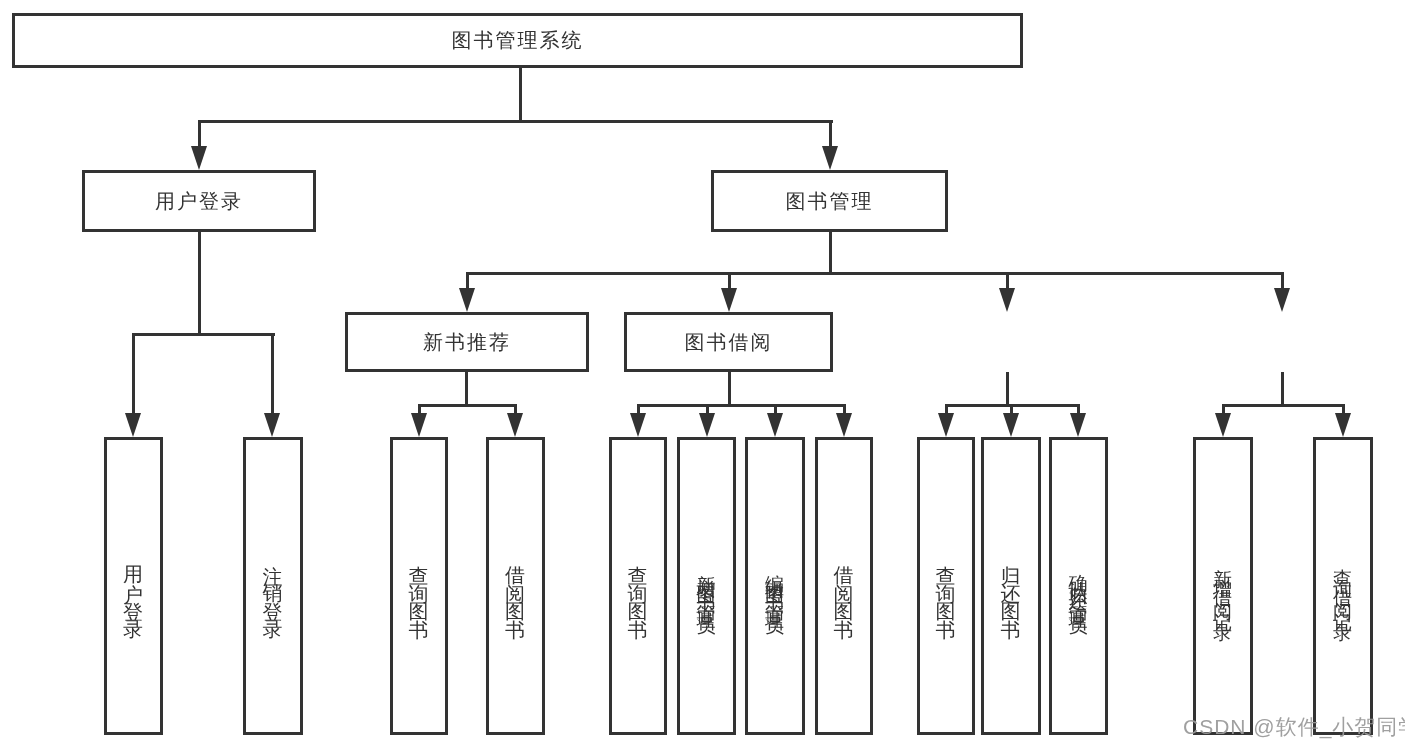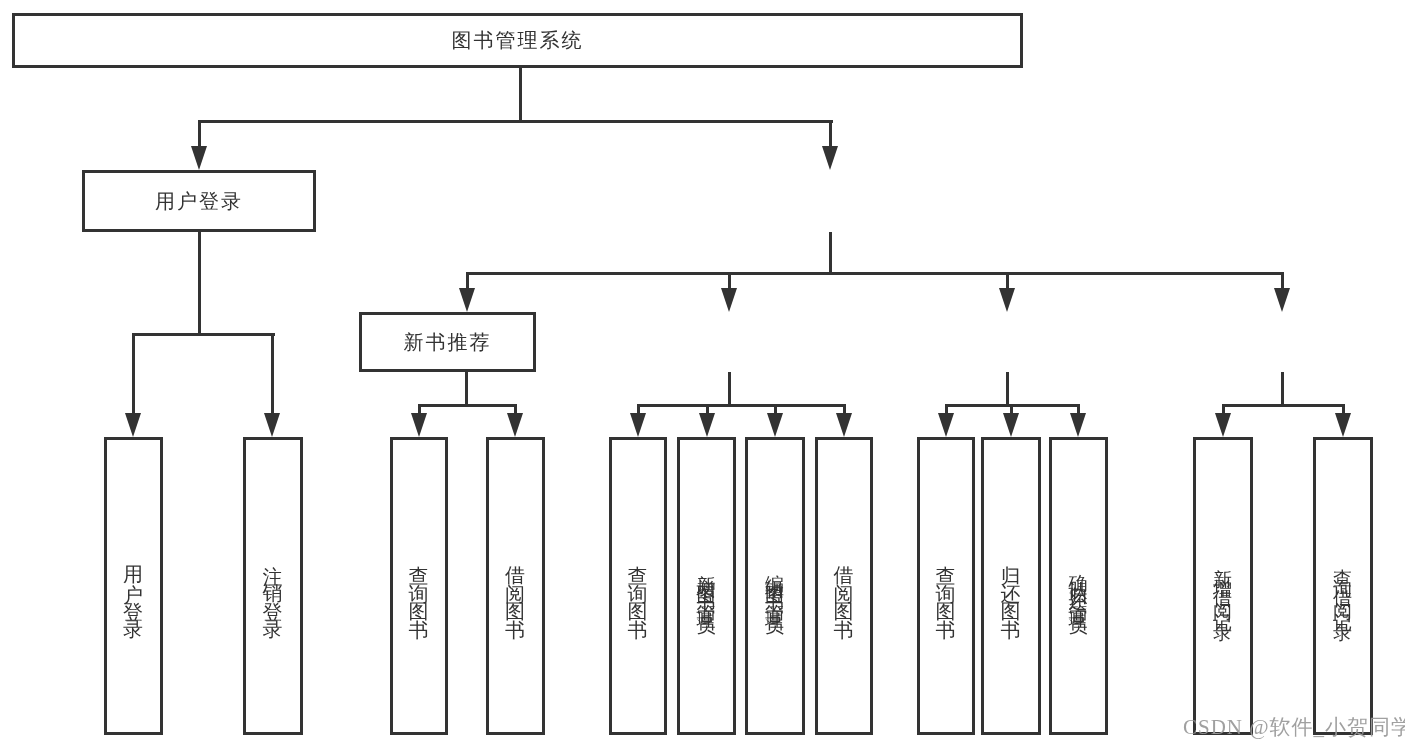--- a/index.html
+++ b/index.html
@@ -1,18 +1,18 @@
 <!DOCTYPE html>
 <html style="--line: #333333; --text: #333333; --bg: #ffffff; --wm: #9b9b9b;"><head>
 <meta charset="utf-8">
 <style>
   html,body { margin:0; padding:0; background:#ffffff; }
   .canvas {
     position:relative; width:1405px; height:747px; background:var(--bg,#fff);
-    font-family:Liberation Serif, serif;
+    font-family:Liberation Sans, sans-serif;
     color:var(--text,#333);
     overflow:hidden;
     text-align:center;
   }
   .box {
     position:absolute; box-sizing:border-box;
     border:3px solid var(--line,#333); background:#fff;
     display:flex; align-items:center; justify-content:center;
     z-index:2;
   }
@@ -48,41 +48,47 @@
   <div class="line" style="left:519px;top:68px;width:3px;height:54px;"></div>
   <div class="line" style="left:198px;top:120px;width:635px;height:3px;"></div>
   <div class="line" style="left:198px;top:120px;width:3px;height:26px;"></div>
   <div class="ah" style="left:191px;top:146px;"></div>
   <div class="line" style="left:829px;top:120px;width:3px;height:26px;"></div>
   <div class="ah" style="left:822px;top:146px;"></div>
 
   <div class="box" style="left:82px;top:170px;width:234px;height:62px;">
     <span class="hlabel">用户登录</span>
   </div>
+  <div class="box" style="left:711px;top:170px;width:237px;height:62px;">
+    <span class="hlabel">图书管理</span>
+  </div>
 
   <div class="line" style="left:198px;top:232px;width:3px;height:103px;"></div>
   <div class="line" style="left:132px;top:333px;width:143px;height:3px;"></div>
   <div class="line" style="left:132px;top:333px;width:3px;height:80px;"></div>
   <div class="ah" style="left:125px;top:413px;"></div>
   <div class="line" style="left:271px;top:333px;width:3px;height:80px;"></div>
   <div class="ah" style="left:264px;top:413px;"></div>
 
   <div class="line" style="left:829px;top:232px;width:3px;height:42px;"></div>
   <div class="line" style="left:466px;top:272px;width:818px;height:3px;"></div>
   <div class="line" style="left:466px;top:272px;width:3px;height:16px;"></div>
   <div class="ah" style="left:459px;top:288px;"></div>
   <div class="line" style="left:728px;top:272px;width:3px;height:16px;"></div>
   <div class="ah" style="left:721px;top:288px;"></div>
   <div class="line" style="left:1006px;top:272px;width:3px;height:16px;"></div>
   <div class="ah" style="left:999px;top:288px;"></div>
   <div class="line" style="left:1281px;top:272px;width:3px;height:16px;"></div>
   <div class="ah" style="left:1274px;top:288px;"></div>
 
-  <div class="box" style="left:359px;top:312px;width:177px;height:60px;">
+  <div class="box" style="left:345px;top:312px;width:244px;height:60px;">
     <span class="hlabel">新书推荐</span>
+  </div>
+  <div class="box" style="left:624px;top:312px;width:209px;height:60px;">
+    <span class="hlabel">图书借阅</span>
   </div>
 
   <div class="line" style="left:465px;top:372px;width:3px;height:34px;"></div>
   <div class="line" style="left:418px;top:404px;width:99px;height:3px;"></div>
   <div class="line" style="left:418px;top:404px;width:3px;height:9px;"></div>
   <div class="ah" style="left:411px;top:413px;"></div>
   <div class="line" style="left:514px;top:404px;width:3px;height:9px;"></div>
   <div class="ah" style="left:507px;top:413px;"></div>
 
   <div class="line" style="left:728px;top:372px;width:3px;height:34px;"></div>

